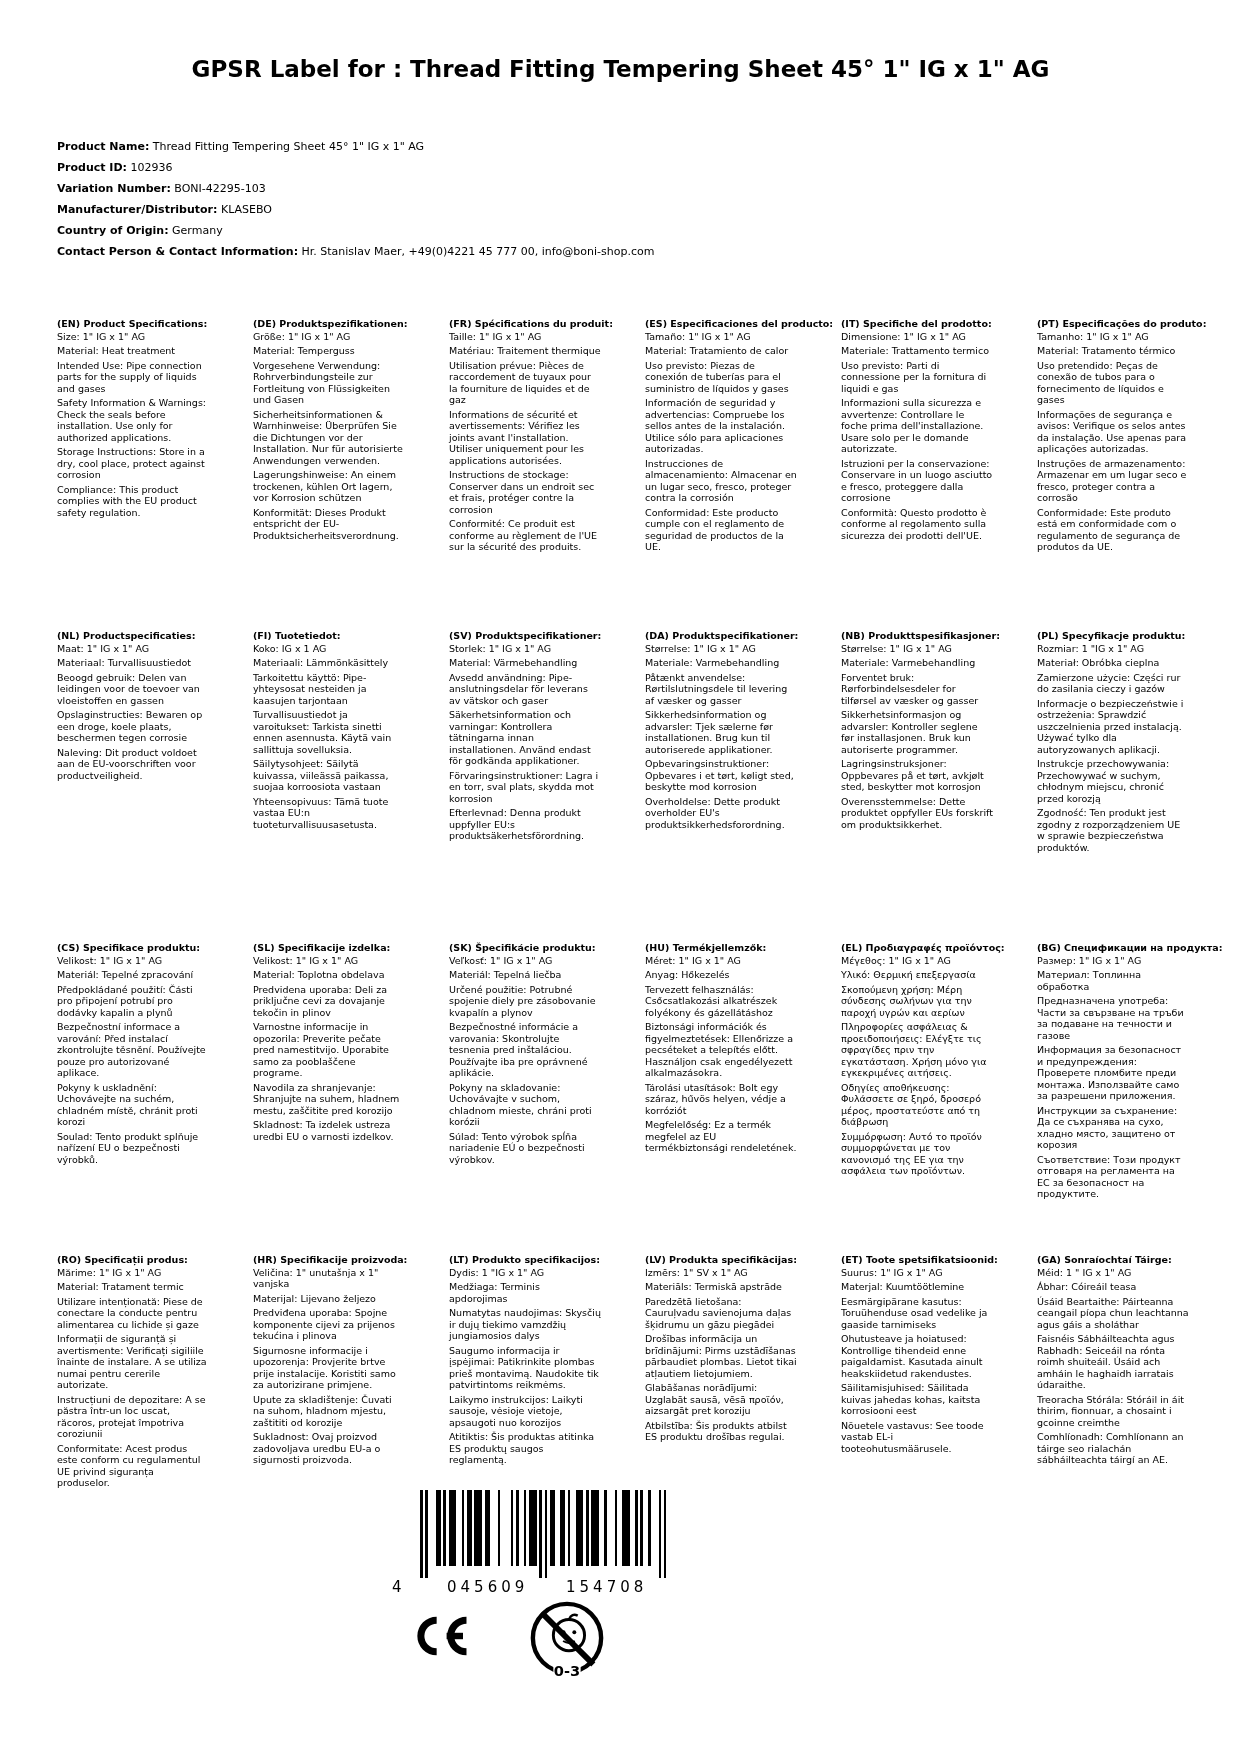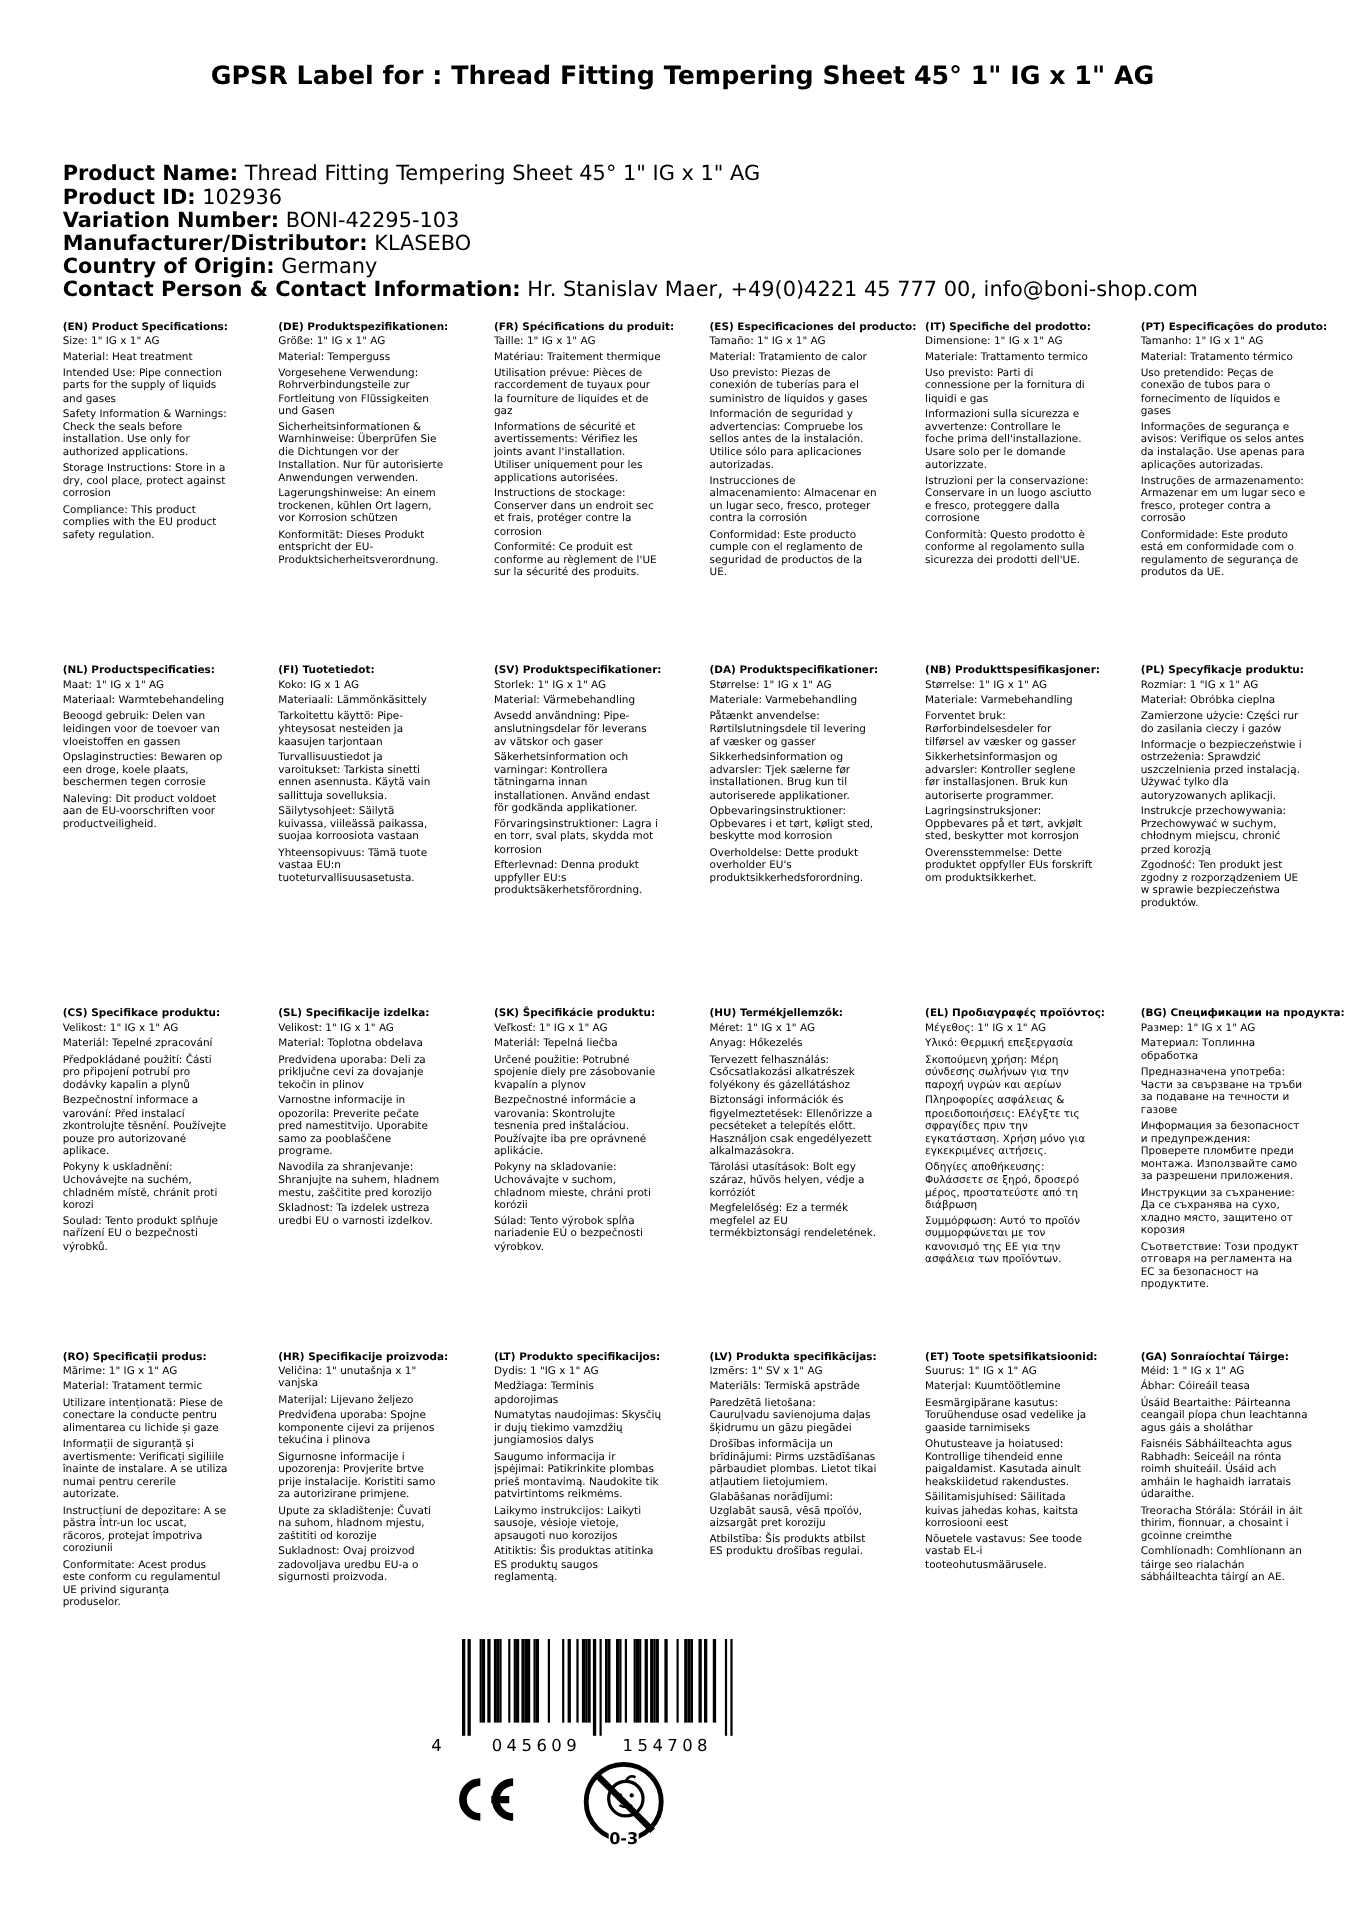--- a/index.html
+++ b/index.html
@@ -4,26 +4,26 @@
 <style>
   html,body{margin:0;padding:0;}
   body{
     width:1241px;height:1754px;background:#ffffff;color:#000;
     font-family:"DejaVu Sans", sans-serif;position:relative;overflow:hidden;
   }
   .page-title{
     position:absolute;top:56px;left:0;width:1241px;text-align:center;
     font-size:23px;font-weight:bold;letter-spacing:0;
   }
-  .info-block{position:absolute;left:57px;top:148px;font-size:19px;line-height:21px;}
+  .info-block{position:absolute;left:57px;top:136px;font-size:11px;line-height:21px;}
   .info-row{white-space:nowrap;}
   .info-label{font-weight:bold;}
   .info-value{font-weight:normal;}
   .specs-grid{
-    position:absolute;left:57px;top:292px;
+    position:absolute;left:57px;top:318px;
     display:grid;grid-template-columns:repeat(6,196px);grid-auto-rows:312px;
   }
   .spec{width:152px;font-size:9.5px;line-height:11.5px;}
   .spec-header{font-weight:bold;font-size:9.5px;white-space:nowrap;margin-bottom:1px;}
   .spec p{margin:3px 0 0 0;}
   .spec p:first-of-type{margin-top:0;}
   .barcode-bars{
     position:absolute;left:420px;top:1490px;display:flex;align-items:flex-start;
   }
   .module{width:2.6px;height:76px;}
@@ -108,21 +108,21 @@
       <p>Material: Tratamento térmico</p>
       <p>Uso pretendido: Peças de conexão de tubos para o fornecimento de líquidos e gases</p>
       <p>Informações de segurança e avisos: Verifique os selos antes da instalação. Use apenas para aplicações autorizadas.</p>
       <p>Instruções de armazenamento: Armazenar em um lugar seco e fresco, proteger contra a corrosão</p>
       <p>Conformidade: Este produto está em conformidade com o regulamento de segurança de produtos da UE.</p>
     </div>
 
   <div class="spec">
     <div class="spec-header">(NL) Productspecificaties:</div>
   <p>Maat: 1" IG x 1" AG</p>
-      <p>Materiaal: Warmtebehandeling</p>
+      <p>Materiaal: Turvallisuustiedot</p>
       <p>Beoogd gebruik: Delen van leidingen voor de toevoer van vloeistoffen en gassen</p>
       <p>Opslaginstructies: Bewaren op een droge, koele plaats, beschermen tegen corrosie</p>
       <p>Naleving: Dit product voldoet aan de EU-voorschriften voor productveiligheid.</p>
     </div>
 
   <div class="spec">
     <div class="spec-header">(FI) Tuotetiedot:</div>
   <p>Koko: IG x 1 AG</p>
       <p>Materiaali: Lämmönkäsittely</p>
       <p>Tarkoitettu käyttö: Pipe-yhteysosat nesteiden ja kaasujen tarjontaan</p>

